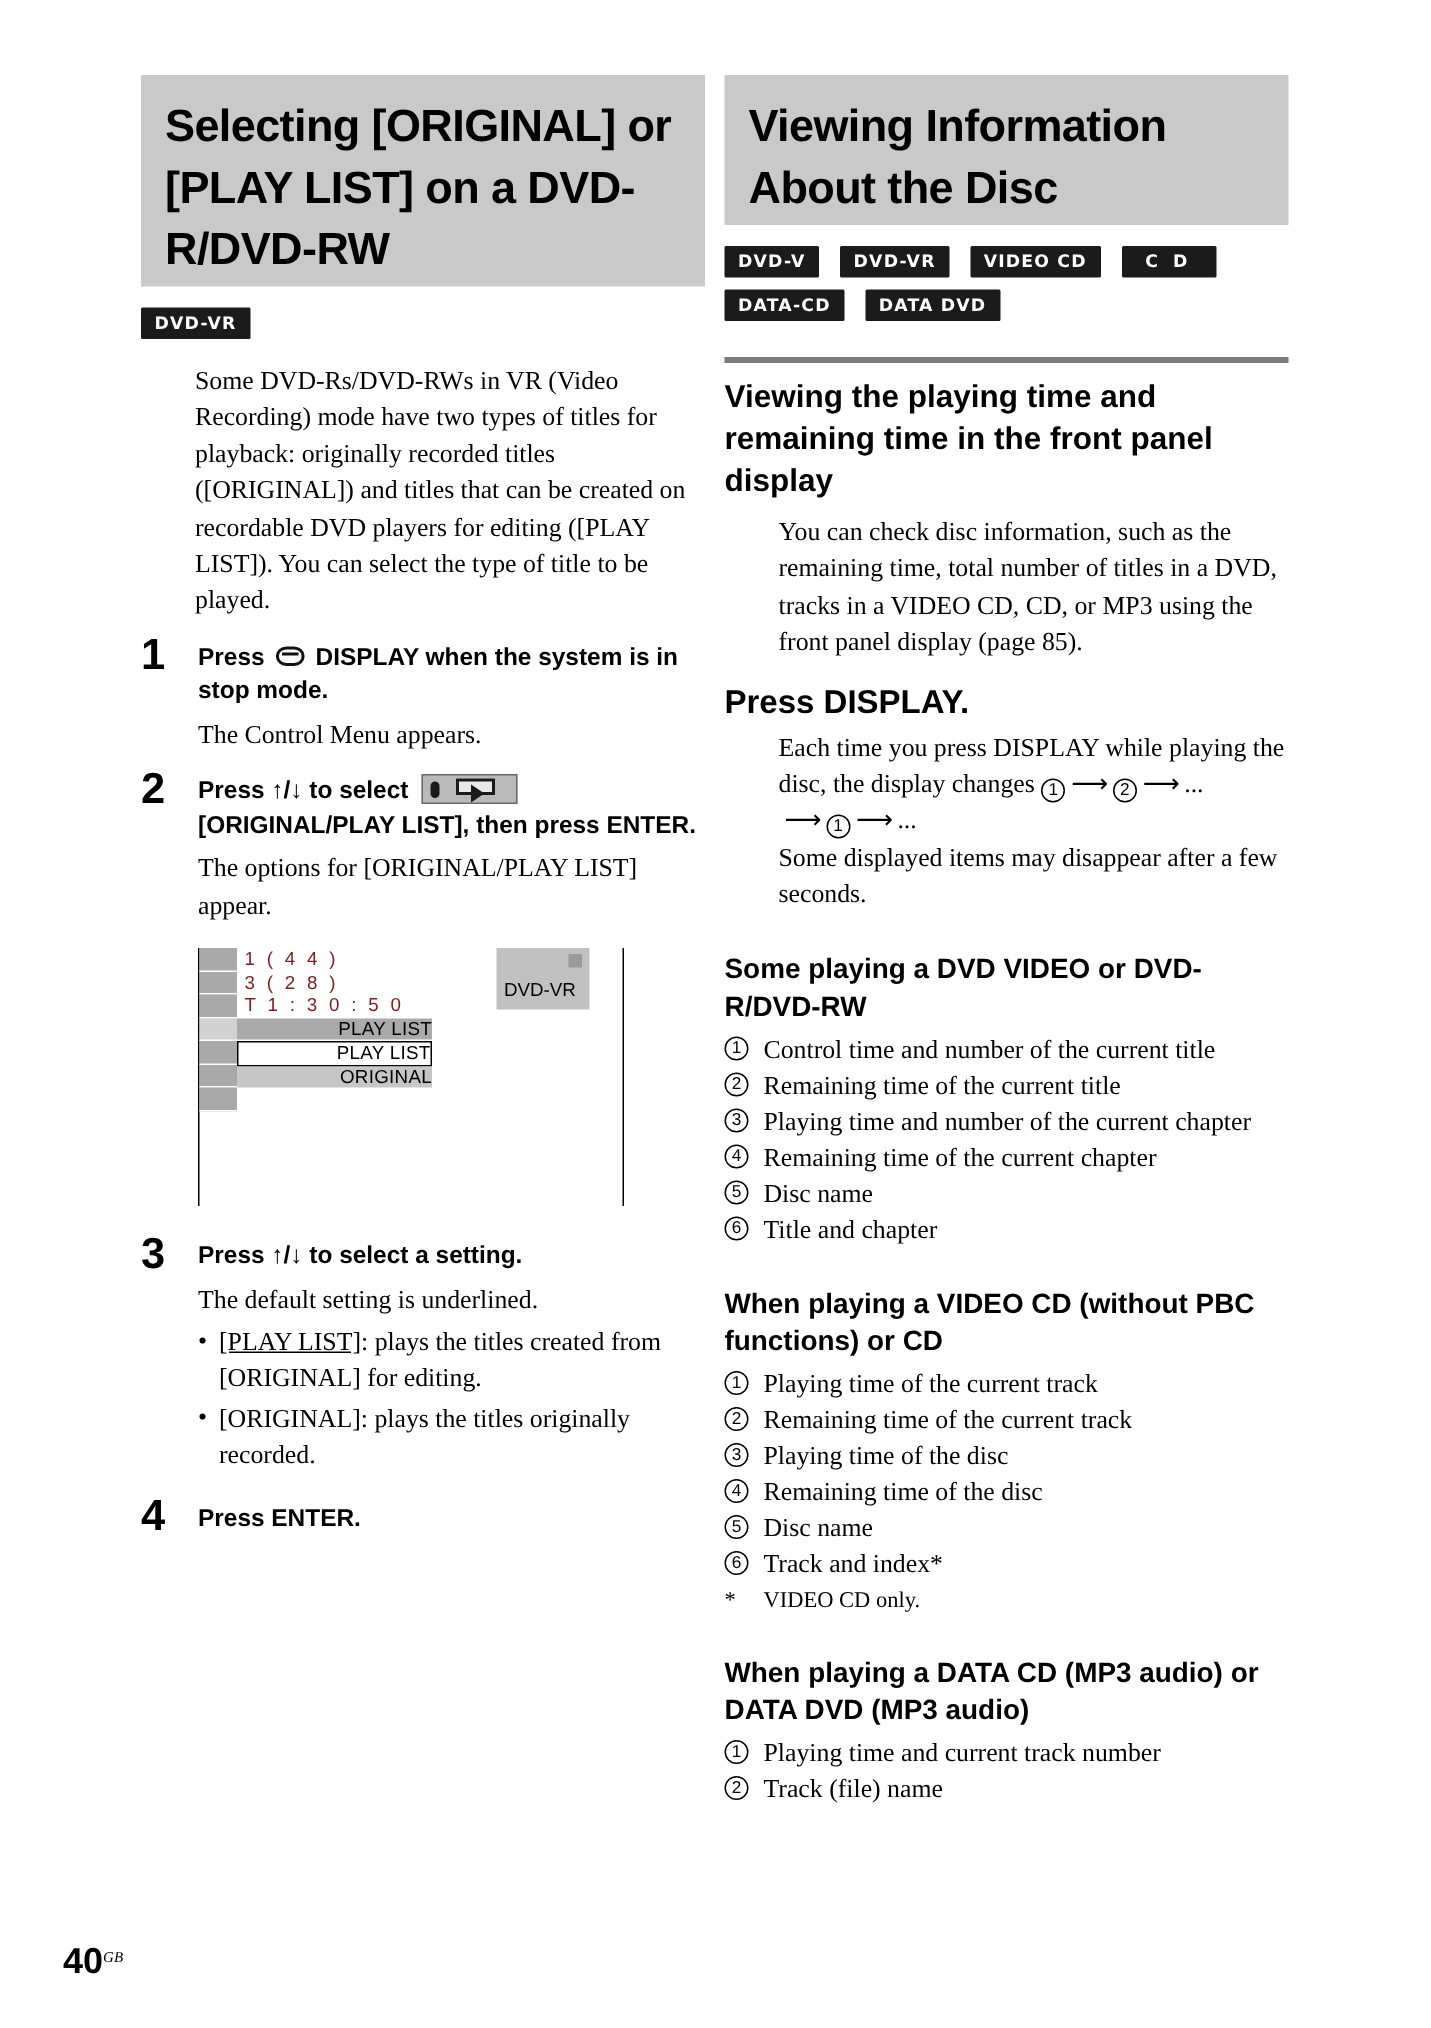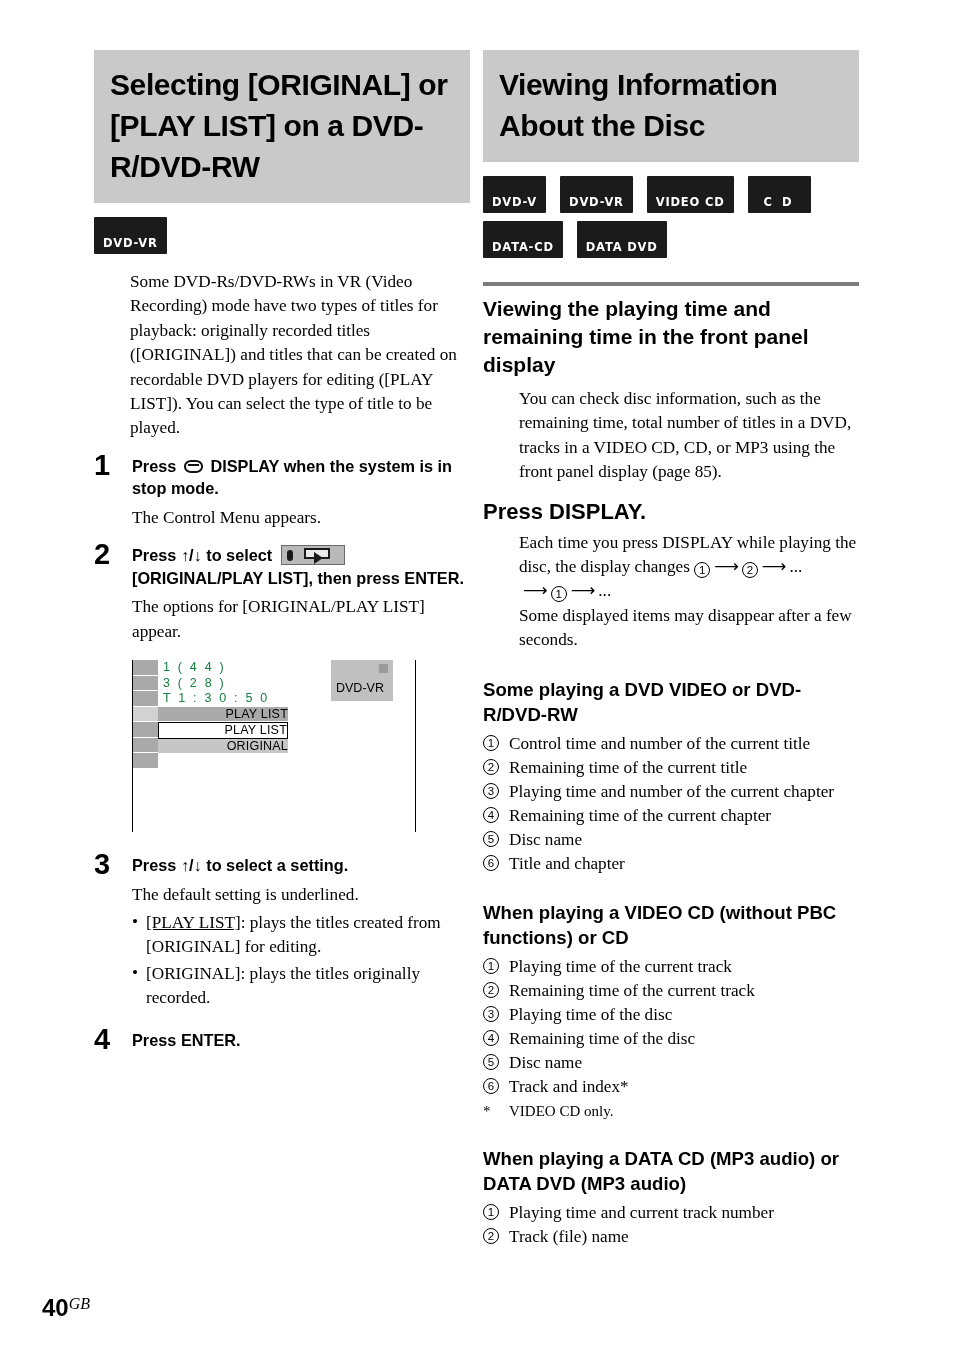--- a/index.html
+++ b/index.html
@@ -31,42 +31,42 @@
   .col-right { left: 483px; }
 
   
   .section-title {
     background: #c9c9c9;
     font-family: "Liberation Sans", sans-serif;
     font-weight: bold;
     font-size: 30px;
     line-height: 41px;
     letter-spacing: -0.4px;
-    padding: 14px 16px 16px 16px;
+    padding: 14px 16px 4px 16px;
     box-sizing: border-box;
     color: #000;
   }
   .section-title.narrow { width: 376px; }
 
   
   .badges {
     margin-top: 14px;
     display: flex;
     flex-wrap: wrap;
     gap: 8px 14px;
     width: 380px;
   }
   .badge {
     background: #1b1b1b;
     color: #ffffff;
     font-family: "DejaVu Sans", sans-serif;
     font-weight: bold;
     font-size: 11.5px;
     letter-spacing: 0.8px;
-    padding: 20px 9px 4px 9px;
+    padding: 4px 9px 4px 9px;
     line-height: 13px;
     white-space: nowrap;
     display: inline-block;
     border-radius: 1px;
   }
   .badge.wide-cd { letter-spacing: 3px; padding-left: 16px; padding-right: 16px;}
 
   
   .body-text {
     font-family: "Liberation Serif", serif;
@@ -213,21 +213,21 @@
     width: 130px;
     font-family: "Liberation Sans", sans-serif;
     font-size: 12.5px;
   }
   .osd-num {
     height: 15.5px;
     line-height: 15.5px;
     padding-left: 5px;
     letter-spacing: 2.2px;
     white-space: nowrap;
-    color: #15803d;
+    color: #7f1d1d;
   }
   .osd-bar {
     height: 15.5px;
     line-height: 15.5px;
     width: 130px;
     padding-left: 4px;
     box-sizing: border-box;
     background: #aaaaaa;
     letter-spacing: 0.2px;
     border-bottom: 1px solid #ffffff;
@@ -347,21 +347,21 @@
     left: 42px;
     bottom: 30px;
     font-family: "Liberation Sans", sans-serif;
     font-weight: bold;
     font-size: 24px;
   }
   .page-number sup {
     font-family: "Liberation Serif", serif;
     font-style: italic;
     font-weight: normal;
-    font-size: 16px;
+    font-size: 10px;
     vertical-align: 7px;
   }
 </style>
 </head>
 <body>
 
 <div class="page">
 
   <div class="col col-left">
 

